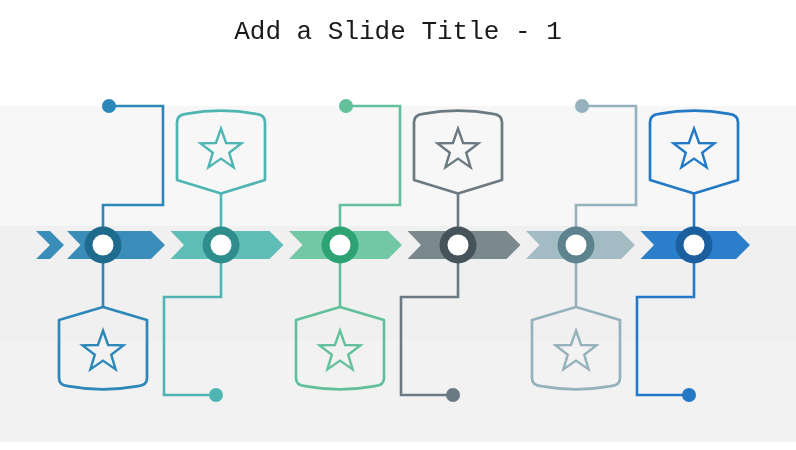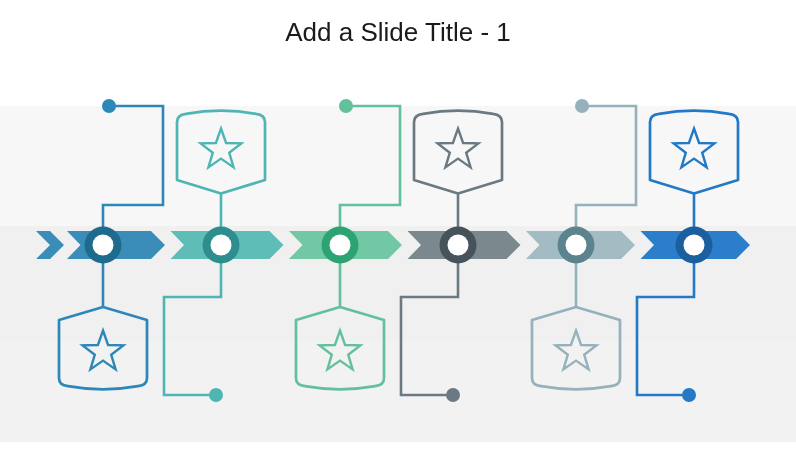--- a/index.html
+++ b/index.html
@@ -9,20 +9,21 @@
     font-family:"Liberation Sans", sans-serif;
   }
   #bg-bands{position:absolute;inset:0;}
   .bg-band{position:absolute;left:0;width:100%;}
   .title{
     position:absolute;top:17px;left:0;right:0;
     text-align:center;
     font-size:26px;line-height:30px;
     color:#1a1a1a;
     font-weight:400;
+    font-family:Liberation Mono, monospace;
   }
   #diagram{position:absolute;top:0;left:0;}
 </style>
 </head>
 <body>
 
 <div id="bg-bands">
     <div class="bg-band" style="top: 0px; height: 106px; background: rgb(255, 255, 255);"></div>
     <div class="bg-band" style="top: 106px; height: 120px; background: rgb(247, 247, 248);"></div>
     <div class="bg-band" style="top: 226px; height: 115px; background: rgb(240, 240, 241);"></div>

